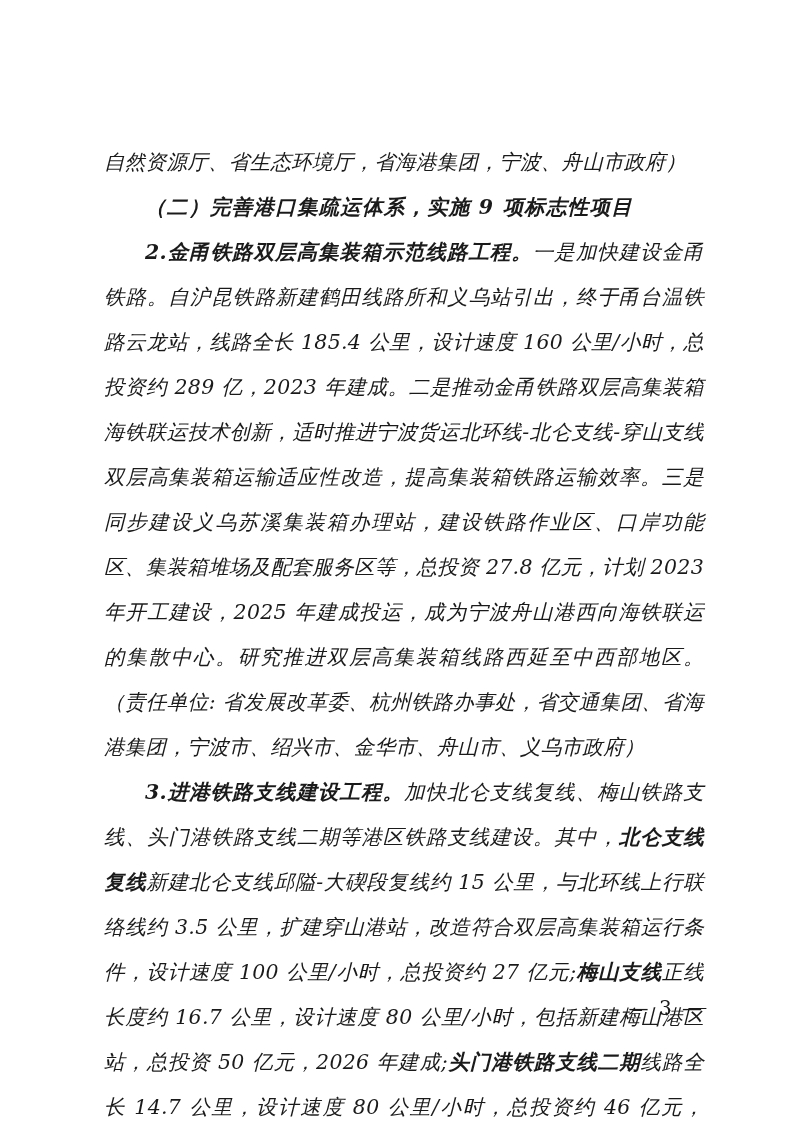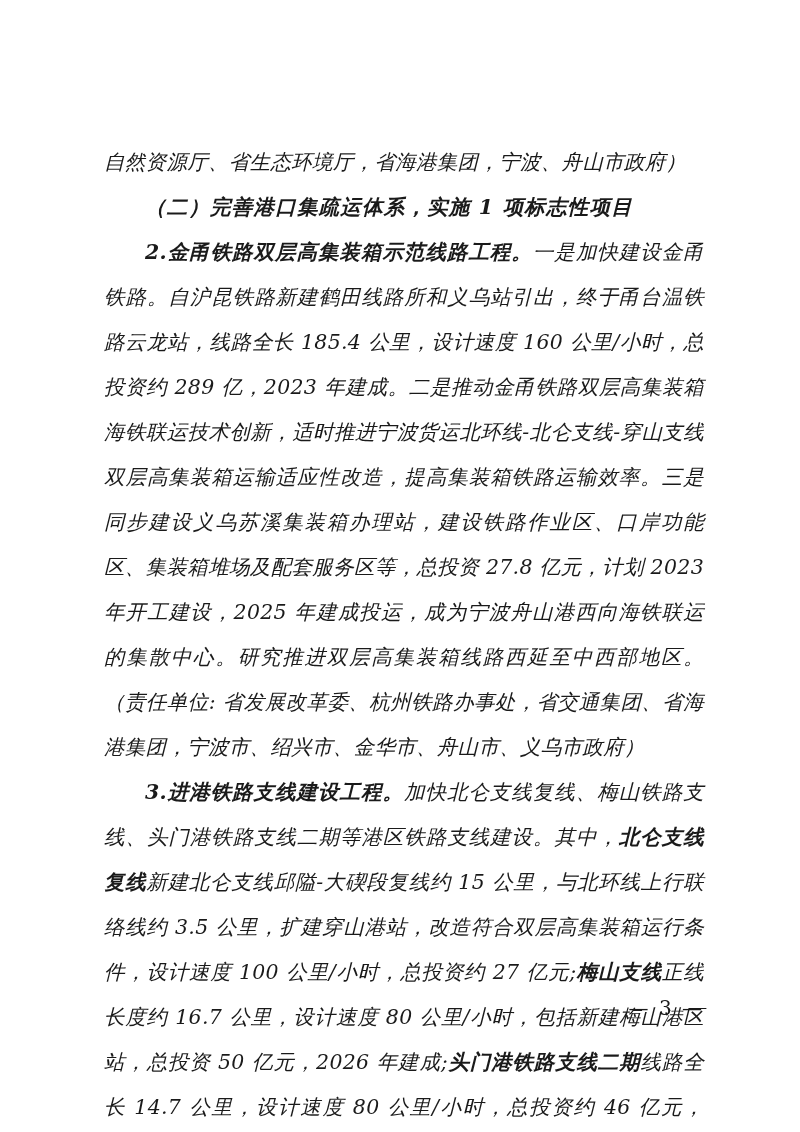--- a/index.html
+++ b/index.html
@@ -59,21 +59,21 @@
   }
 </style>
 </head>
 <body>
 
 <div class="page">
   <div class="doc-body">
 
     <p class="p-cont">自然资源厅、省生态环境厅，省海港集团，宁波、舟山市政府）</p>
 
-    <p class="p-indent heading">（二）完善港口集疏运体系，实施 1 项标志性项目</p>
+    <p class="p-indent heading">（二）完善港口集疏运体系，实施 9 项标志性项目</p>
 
     <p class="p-indent">
       <span class="bold">2.金甬铁路双层高集装箱示范线路工程。</span><span>一是加快建设金甬铁路。自沪昆铁路新建鹤田线路所和义乌站引出，终于甬台温铁路云龙站，线路全长 185.4 公里，设计速度 160 公里/小时，总投资约 289 亿，2023 年建成。二是推动金甬铁路双层高集装箱海铁联运技术创新，适时推进宁波货运北环线-北仑支线-穿山支线双层高集装箱运输适应性改造，提高集装箱铁路运输效率。三是同步建设义乌苏溪集装箱办理站，建设铁路作业区、口岸功能区、集装箱堆场及配套服务区等，总投资 27.8 亿元，计划 2023 年开工建设，2025 年建成投运，成为宁波舟山港西向海铁联运的集散中心。研究推进双层高集装箱线路西延至中西部地区。（责任单位: 省发展改革委、杭州铁路办事处，省交通集团、省海港集团，宁波市、绍兴市、金华市、舟山市、义乌市政府）</span>
     </p>
 
     <p class="p-indent">
       <span class="bold">3.进港铁路支线建设工程。</span><span>加快北仑支线复线、梅山铁路支线、头门港铁路支线二期等港区铁路支线建设。其中，</span><span class="bold">北仑支线复线</span><span>新建北仑支线邱隘-大碶段复线约 15 公里，与北环线上行联络线约 3.5 公里，扩建穿山港站，改造符合双层高集装箱运行条件，设计速度 100 公里/小时，总投资约 27 亿元;</span><span class="bold">梅山支线</span><span>正线长度约 16.7 公里，设计速度 80 公里/小时，包括新建梅山港区站，总投资 50 亿元，2026 年建成;</span><span class="bold">头门港铁路支线二期</span><span>线路全长 14.7 公里，设计速度 80 公里/小时，总投资约 46 亿元，2025 年建成。</span>
     </p>
 
   </div>

